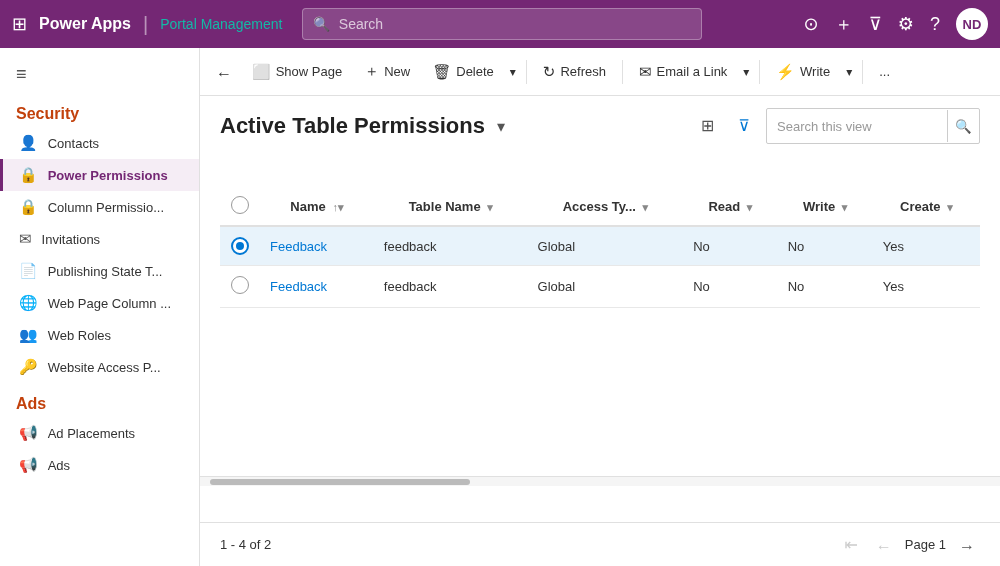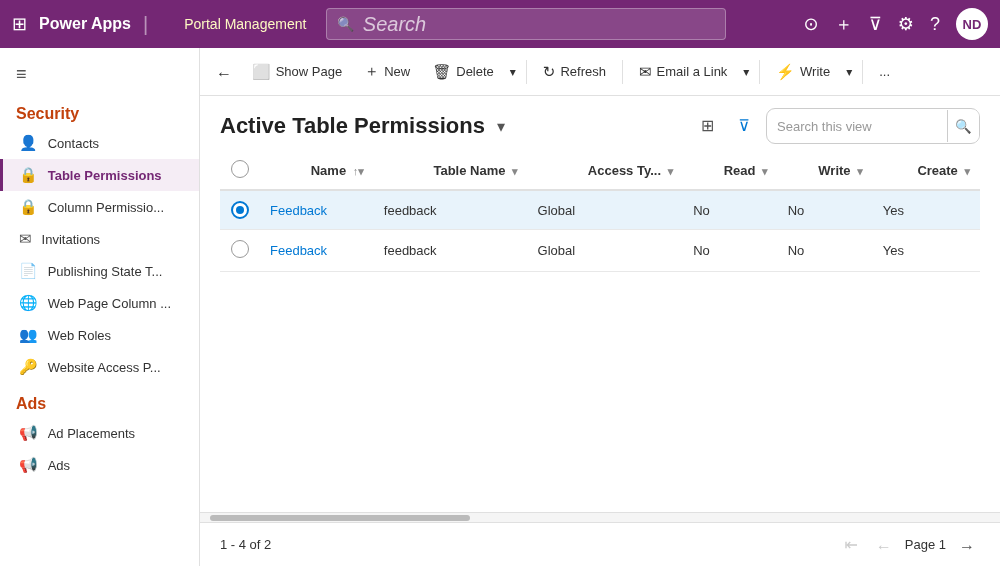--- a/index.html
+++ b/index.html
@@ -11,44 +11,43 @@
       background: #742774;
       display: flex;
       align-items: center;
       padding: 0 12px;
       gap: 12px;
       flex-shrink: 0;
     }
     .nav-grid-icon { color: #fff; font-size: 18px; cursor: pointer; }
     .nav-brand { display: flex; align-items: flex-start; gap: 8px; color: #fff; font-size: 16px; font-weight: 600; }
     .nav-divider { color: rgba(255,255,255,0.5); font-size: 20px; }
-    .nav-context { color: #fef9c3; font-size: 14px; margin-left: 24px; }
+    .nav-context { color: #14b8a6; font-size: 14px; }
     .nav-search {
       flex: 1;
       max-width: 400px;
       height: 32px;
       background: rgba(255,255,255,0.15);
       border: 1px solid rgba(255,255,255,0.3);
       border-radius: 4px;
       display: flex;
       align-items: center;
       padding: 0 10px;
       gap: 8px;
       color: rgba(255,255,255,0.8);
       font-size: 14px;
       margin-left: 8px;
     }
     .nav-search input {
       background: transparent;
       border: none;
       outline: none;
       color: #ffffff;
-      font-size: 20px;
+      font-size: 14px;
       flex: 1;
-      font-style: italic;
     }
     .nav-search input::placeholder { color: rgba(255,255,255,0.7); }
     .nav-icons { display: flex; align-items: center; gap: 16px; margin-left: auto; color: #fff; }
     .nav-icon-btn { color: #fff; font-size: 18px; cursor: pointer; }
     .nav-avatar {
       width: 32px; height: 32px;
       border-radius: 50%;
       background: #fff;
       color: #742774;
       display: flex; align-items: center; justify-content: center;
@@ -134,21 +133,21 @@
       background: #e0e0e0;
       margin: 0 4px;
     }
     .toolbar-back-btn {
       padding: 6px 8px;
       border: none; background: transparent;
       cursor: pointer; color: #333; font-size: 16px;
     }
 
     
-    .page-area { flex: 1; display: flex; flex-direction: column; overflow: hidden; padding: 0; }
+    .page-area { flex: 1; display: flex; flex-direction: column; overflow: hidden; padding: 0; gap: 36px; }
 
     
     .page-header {
       display: flex;
       align-items: center;
       padding: 12px 20px 8px 20px;
       gap: 12px;
     }
     .page-title {
       font-size: 22px;
@@ -167,21 +166,21 @@
     .ph-icon-btn {
       padding: 4px 8px;
       border: none; background: transparent;
       cursor: pointer; color: #555; font-size: 17px;
       border-radius: 3px;
     }
     .search-box {
       display: flex;
       align-items: center;
       border: 1px solid #ccc;
-      border-radius: 9px;
+      border-radius: 2px;
       overflow: hidden;
       height: 36px;
     }
     .search-box input {
       border: none; outline: none;
       padding: 0 10px;
       font-size: 13px;
       width: 180px;
       color: #333;
     }
@@ -194,21 +193,21 @@
       display: flex; align-items: center; justify-content: center;
       border-left: 1px solid #ccc;
       color: #555;
     }
 
     
     .table-area { flex: 1; overflow-y: auto; padding: 0 20px; }
     table { width: 100%; border-collapse: collapse; }
     thead tr { border-bottom: 2px solid #e0e0e0; }
     thead th {
-      text-align: right;
+      text-align: center;
       padding: 8px 10px;
       font-size: 13px;
       font-weight: 600;
       color: #333;
       white-space: nowrap;
       user-select: none;
     }
     thead th.check-col { width: 40px; text-align: center; }
     th .sort-icon { font-size: 11px; color: #888; margin-left: 3px; }
     tbody tr { border-bottom: 1px solid #e8e8e8; }
@@ -328,21 +327,21 @@
     <div class="sidebar-hamburger">≡</div>
 
     <div class="sidebar-section-title">Security</div>
 
     <div class="sidebar-item">
       <span class="si-icon">👤</span>
       <span>Contacts</span>
     </div>
     <div class="sidebar-item active">
       <span class="si-icon">🔒</span>
-      <span>Table Permissions</span>
+      <span>Power Permissions</span>
     </div>
     <div class="sidebar-item">
       <span class="si-icon">🔒</span>
       <span>Column Permissio...</span>
     </div>
     <div class="sidebar-item">
       <span class="si-icon">✉</span>
       <span>Invitations</span>
     </div>
     <div class="sidebar-item">

